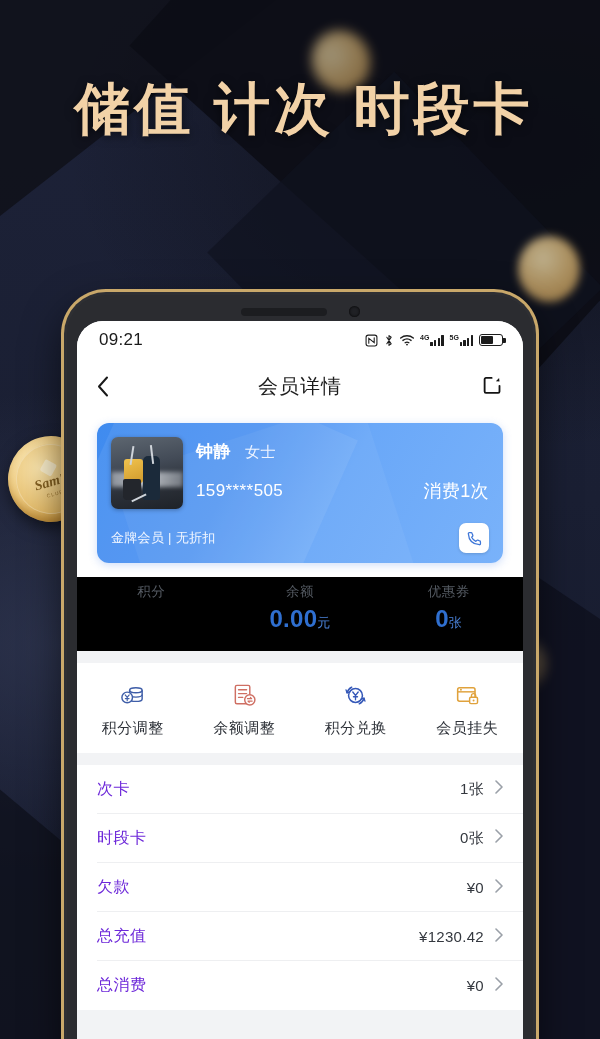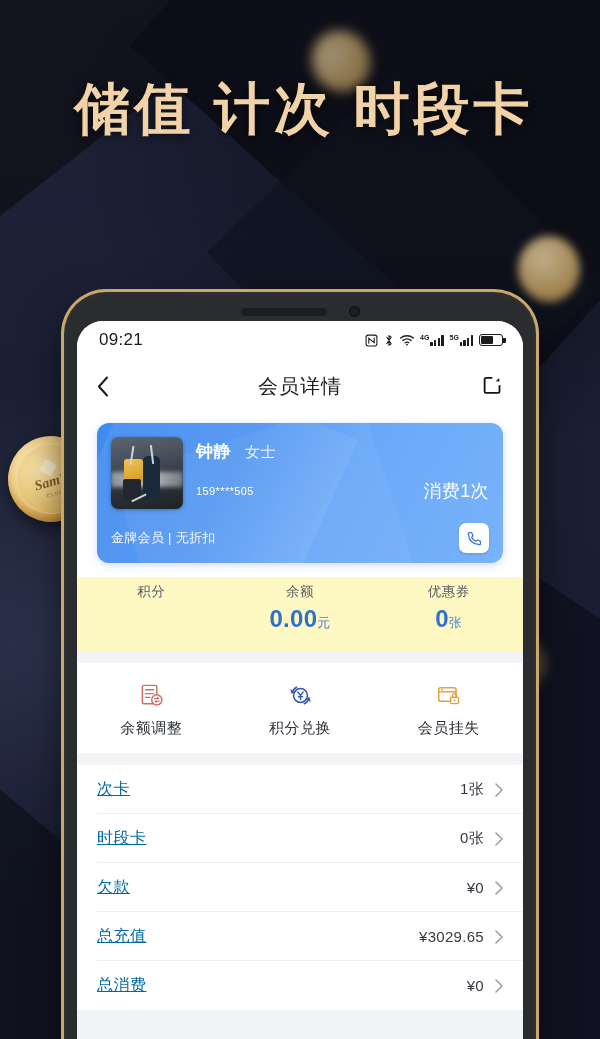--- a/index.html
+++ b/index.html
@@ -170,36 +170,36 @@
     background:#1b2a3a; border-radius:5px 5px 3px 3px; }
   .av-stick { position:absolute; width:2px; background:#cfd4da; }
   .av-s1 { left:28%; top:13%; height:26%; transform:rotate(9deg); }
   .av-s2 { left:56%; top:11%; height:26%; transform:rotate(-7deg); }
   .av-s3 { left:38%; top:74%; height:22%; transform:rotate(64deg); width:2px; }
   #card-info { flex:1; min-width:0; padding-top:3px; }
   #name-row { display:flex; align-items:baseline; gap:14px; }
   #member-name { font-size:17px; color:#fff; font-weight:bold; letter-spacing:.5px; }
   #member-title { font-size:15px; color:#eef4ff; letter-spacing:.5px; }
   #phone-row { display:flex; align-items:center; justify-content:space-between; margin-top:16px; }
-  #member-phone { font-size:11px; color:#fff; letter-spacing:.4px; }
+  #member-phone { font-size:17px; color:#fff; letter-spacing:.4px; }
   #consume-count { font-size:18px; color:#fff; letter-spacing:.4px; }
   #card-bottom {
     display:flex; align-items:center; justify-content:space-between;
     margin-top:14px; position:relative; z-index:2;
   }
   #member-level { font-size:13px; color:#f2f7ff; letter-spacing:.3px; }
   #call-btn {
     width:30px; height:30px; border-radius:7px; background:#fff;
     display:flex; align-items:center; justify-content:center; cursor:pointer;
     box-shadow:0 1px 3px rgba(0,0,0,.15);
   }
 
   
   #stats-row {
-    display:flex; background:#fef9c3; padding:6px 0 18px 0;
+    display:flex; background:#000000; padding:6px 0 18px 0;
   }
   .stat { flex:1; text-align:center; }
   .stat-label { font-size:13.5px; color:#555b63; margin-bottom:4px; letter-spacing:.5px; }
   .stat-value { font-size:24px; color:#2f6fd0; font-weight:bold; letter-spacing:.3px; }
   .stat-unit { font-size:13px; font-weight:normal; color:#4a82d8; }
 
   .gap { height:12px; background:#f2f3f5; }
 
   
   #actions-row { display:flex; background:#fff; padding:17px 0 15px 0; }
@@ -210,22 +210,22 @@
   
   #list { background:#fff; }
   .row {
     display:flex; align-items:center; justify-content:space-between;
     padding:0 20px; height:49px; position:relative; cursor:pointer;
   }
   .row:not(:last-child)::after {
     content:""; position:absolute; left:20px; right:0; bottom:0;
     height:1px; background:#eeeff1;
   }
-  .row-label { font-size:16px; color:#0369a1; letter-spacing:.5px;text-decoration:underline; }
-  .row-right { display:flex; align-items:center; gap:11px; }
+  .row-label { font-size:16px; color:#6d28d9; letter-spacing:.5px; }
+  .row-right { display:flex; gap:11px; }
   .row-value { font-size:15px; color:#34383f; letter-spacing:.3px; }
   .chev { display:block; }
 </style>
 </head>
 <body>
 
 <div id="bg">
   <div class="bg-grad"></div>
   <div class="wedge wedge-tl"></div>
   <div class="wedge wedge-tr"></div>
@@ -364,20 +364,32 @@
           </div>
         </div>
       </div>
 
       <div class="gap"></div>
 
       <div id="actions-row">
         <div class="action">
           <span class="action-ic">
             <svg width="27" height="27" viewBox="0 0 28 28">
+              <ellipse cx="17.5" cy="8.5" rx="6.5" ry="2.6" fill="none" stroke="#3f5ea8" stroke-width="1.5"></ellipse>
+              <path d="M11 8.5v9c0 1.4 2.9 2.6 6.5 2.6s6.5-1.2 6.5-2.6v-9" fill="none" stroke="#3f5ea8" stroke-width="1.5"></path>
+              <path d="M11 13c0 1.4 2.9 2.6 6.5 2.6S24 14.4 24 13" fill="none" stroke="#3f5ea8" stroke-width="1.3"></path>
+              <circle cx="8.5" cy="16" r="5.5" fill="#fff" stroke="#3f5ea8" stroke-width="1.5"></circle>
+              <path d="M6.4 13.4l2.1 2.6 2.1-2.6M8.5 16v3.4M6.6 17.2h3.8" fill="none" stroke="#3f5ea8" stroke-width="1.2" stroke-linecap="round"></path>
+            </svg>
+          </span>
+          <span class="action-label">积分调整</span>
+        </div>
+        <div class="action">
+          <span class="action-ic">
+            <svg width="27" height="27" viewBox="0 0 28 28">
               <rect x="4.5" y="3.5" width="15" height="19" rx="1.6" fill="none" stroke="#cf6f63" stroke-width="1.5"></rect>
               <path d="M7.8 8h8.4M7.8 12h8.4M7.8 16h4.4" stroke="#cf6f63" stroke-width="1.4" stroke-linecap="round"></path>
               <circle cx="19.5" cy="18.5" r="5.3" fill="#fff" stroke="#cf6f63" stroke-width="1.5"></circle>
               <path d="M17 17.3h4.4l-1.3-1.3M22 19.8h-4.4l1.3 1.3" fill="none" stroke="#cf6f63" stroke-width="1.2" stroke-linecap="round" stroke-linejoin="round"></path>
             </svg>
           </span>
           <span class="action-label">余额调整</span>
         </div>
         <div class="action">
           <span class="action-ic">
@@ -433,21 +445,21 @@
           <span class="row-right">
             <span class="row-value">¥0</span>
             <svg class="chev" width="8" height="14" viewBox="0 0 8 14">
               <path d="M1 1l6 6-6 6" fill="none" stroke="#9aa0a8" stroke-width="1.6" stroke-linecap="round" stroke-linejoin="round"></path>
             </svg>
           </span>
         </div>
         <div class="row">
           <span class="row-label">总充值</span>
           <span class="row-right">
-            <span class="row-value">¥3029.65</span>
+            <span class="row-value">¥1230.42</span>
             <svg class="chev" width="8" height="14" viewBox="0 0 8 14">
               <path d="M1 1l6 6-6 6" fill="none" stroke="#9aa0a8" stroke-width="1.6" stroke-linecap="round" stroke-linejoin="round"></path>
             </svg>
           </span>
         </div>
         <div class="row">
           <span class="row-label">总消费</span>
           <span class="row-right">
             <span class="row-value">¥0</span>
             <svg class="chev" width="8" height="14" viewBox="0 0 8 14">

